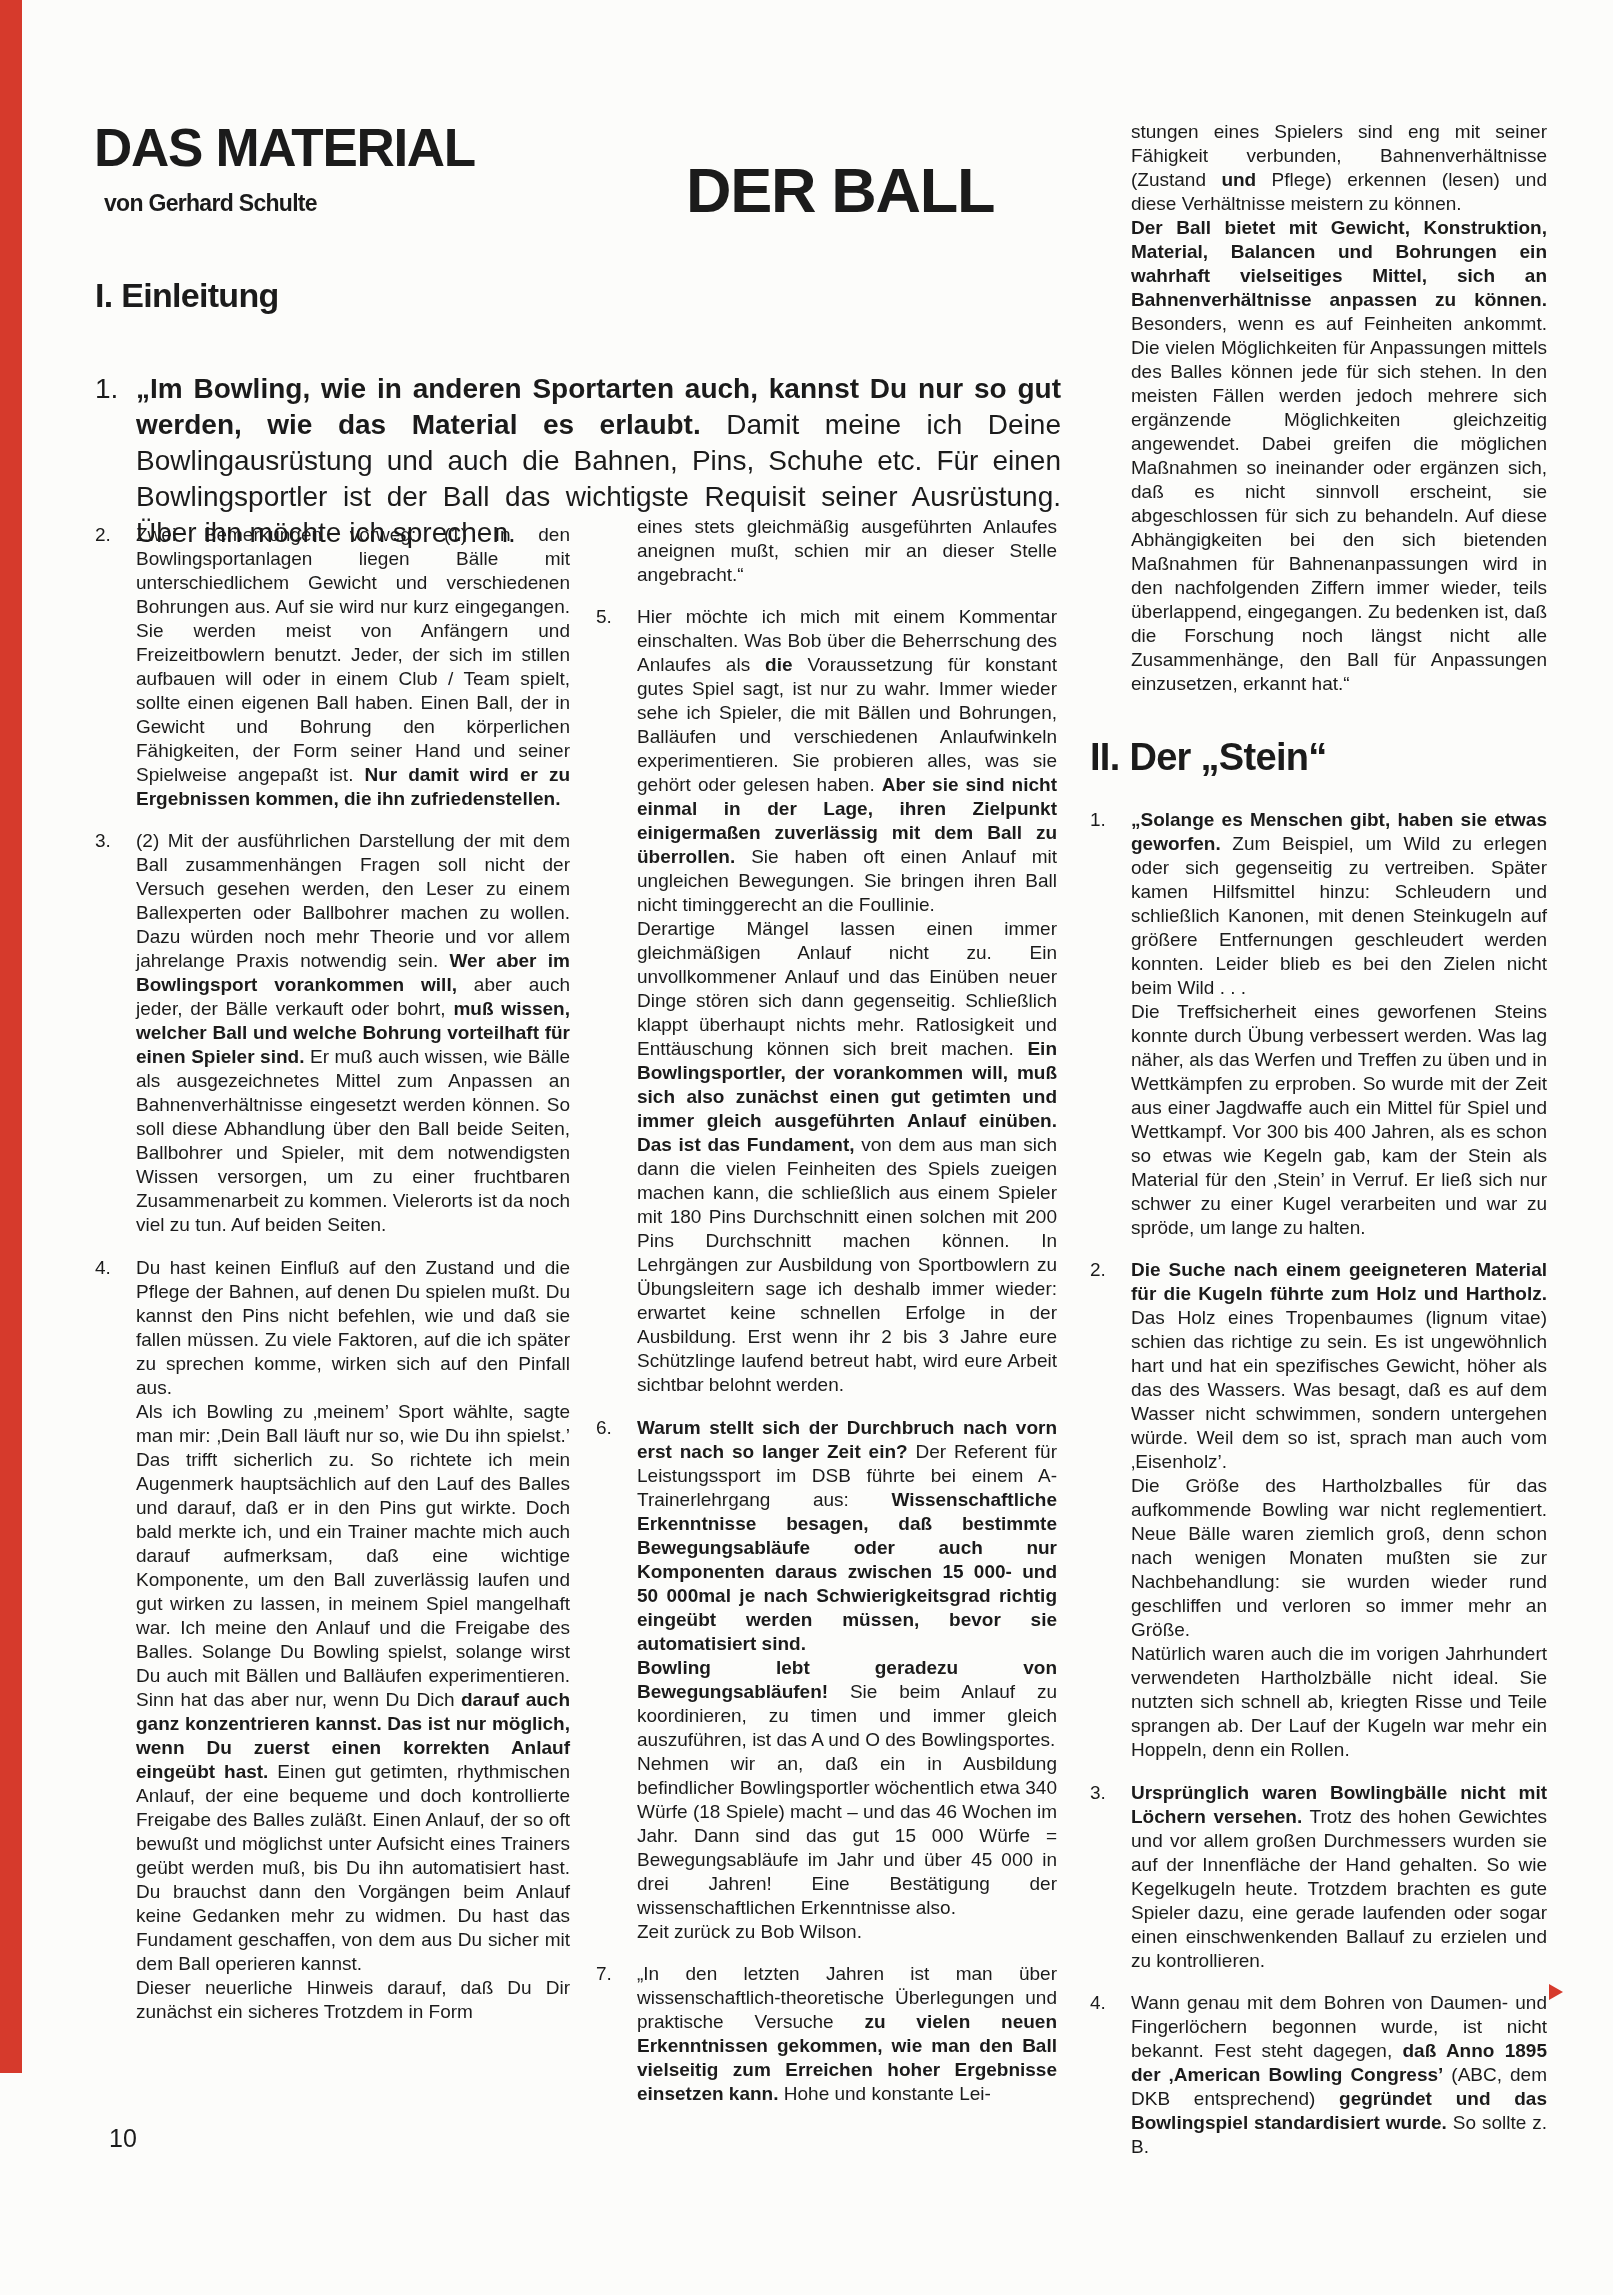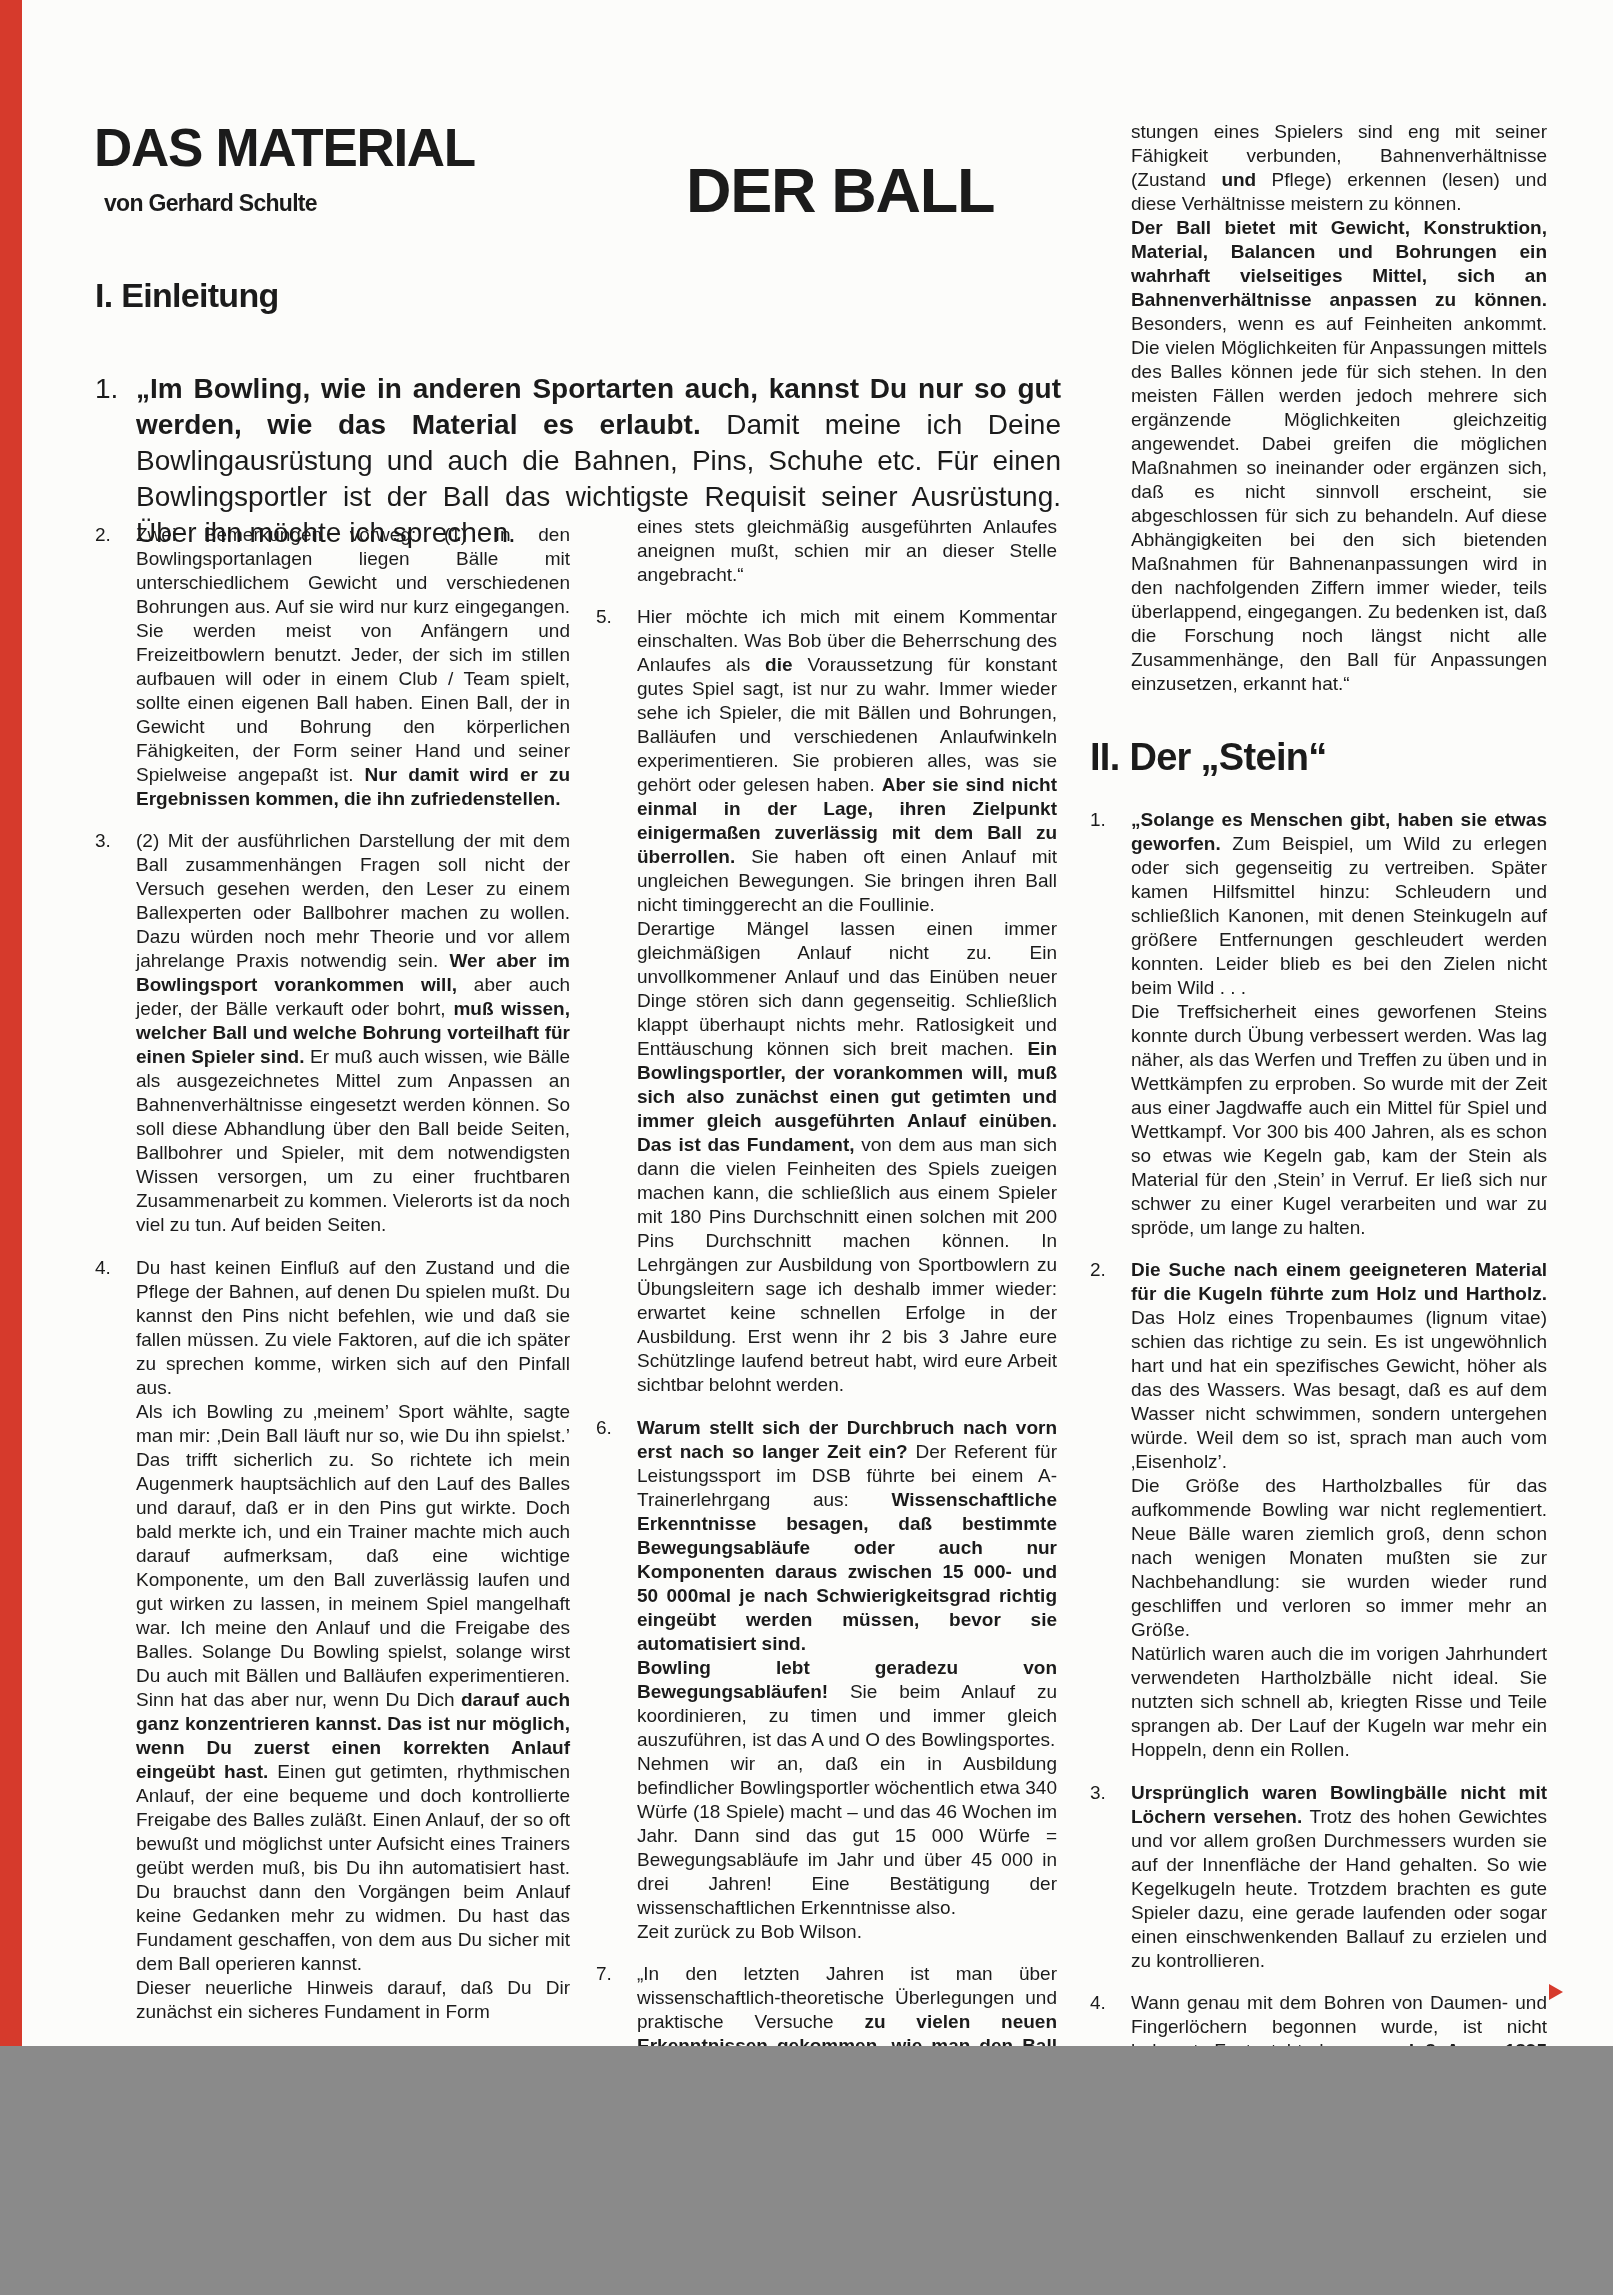--- a/index.html
+++ b/index.html
@@ -1,18 +1,18 @@
 <!DOCTYPE html>
 <html lang="de" style="font-size:10.5px"><head>
 <meta charset="utf-8">
 <style>
   html,body{margin:0;padding:0;background:#8a8a8a;}
   .page{
     position:relative;
-    width:1613px;height:2046px;
+    width:1613px;height:2295px;
     background:#fcfcfa;
     color:#1b1b1b;
     font-family:"Liberation Sans", sans-serif;
     overflow:hidden;
   }
   .red-stripe{
     position:absolute;left:0;top:0;width:22px;height:2073px;
     background:#d63a2c;
   }
   .title{
@@ -93,21 +93,21 @@
         <span class="num">3.</span>
         <div class="body">
           <div class="para"><span>(2) Mit der ausführlichen Darstellung der mit dem Ball zusammenhängen Fragen soll nicht der Versuch gesehen werden, den Leser zu einem Ballexperten oder Ballbohrer machen zu wollen. Dazu würden noch mehr Theorie und vor allem jahrelange Praxis notwendig sein. </span><b>Wer aber im Bowlingsport vorankommen will,</b><span> aber auch jeder, der Bälle verkauft oder bohrt, </span><b>muß wissen, welcher Ball und welche Bohrung vorteilhaft für einen Spieler sind.</b><span> Er muß auch wissen, wie Bälle als ausgezeichnetes Mittel zum Anpassen an Bahnenverhältnisse eingesetzt werden können. So soll diese Abhandlung über den Ball beide Seiten, Ballbohrer und Spieler, mit dem notwendigsten Wissen versorgen, um zu einer fruchtbaren Zusammenarbeit zu kommen. Vielerorts ist da noch viel zu tun. Auf beiden Seiten.</span></div>
         </div>
       </div>
       <div class="item">
         <span class="num">4.</span>
         <div class="body">
           <div class="para"><span>Du hast keinen Einfluß auf den Zustand und die Pflege der Bahnen, auf denen Du spielen mußt. Du kannst den Pins nicht befehlen, wie und daß sie fallen müssen. Zu viele Faktoren, auf die ich später zu sprechen komme, wirken sich auf den Pinfall aus.</span></div>
           <div class="para"><span>Als ich Bowling zu ‚meinem’ Sport wählte, sagte man mir: ‚Dein Ball läuft nur so, wie Du ihn spielst.’ Das trifft sicherlich zu. So richtete ich mein Augenmerk hauptsächlich auf den Lauf des Balles und darauf, daß er in den Pins gut wirkte. Doch bald merkte ich, und ein Trainer machte mich auch darauf aufmerksam, daß eine wichtige Komponente, um den Ball zuverlässig laufen und gut wirken zu lassen, in meinem Spiel mangelhaft war. Ich meine den Anlauf und die Freigabe des Balles. Solange Du Bowling spielst, solange wirst Du auch mit Bällen und Balläufen experimentieren. Sinn hat das aber nur, wenn Du Dich </span><b>darauf auch ganz konzentrieren kannst. Das ist nur möglich, wenn Du zuerst einen korrekten Anlauf eingeübt hast.</b><span> Einen gut getimten, rhythmischen Anlauf, der eine bequeme und doch kontrollierte Freigabe des Balles zuläßt. Einen Anlauf, der so oft bewußt und möglichst unter Aufsicht eines Trainers geübt werden muß, bis Du ihn automatisiert hast. Du brauchst dann den Vorgängen beim Anlauf keine Gedanken mehr zu widmen. Du hast das Fundament geschaffen, von dem aus Du sicher mit dem Ball operieren kannst.</span></div>
-          <div class="para"><span>Dieser neuerliche Hinweis darauf, daß Du Dir zunächst ein sicheres Fundament in Form</span></div>
+          <div class="para"><span>Dieser neuerliche Hinweis darauf, daß Du Dir zunächst ein sicheres Trotzdem in Form</span></div>
         </div>
       </div>
     </div>
   <div class="col col2">
       <div class="item nonum">
         <div class="body">
           <div class="para"><span>eines stets gleichmäßig ausgeführten Anlaufes aneignen mußt, schien mir an dieser Stelle angebracht.“</span></div>
         </div>
       </div>
       <div class="item">

